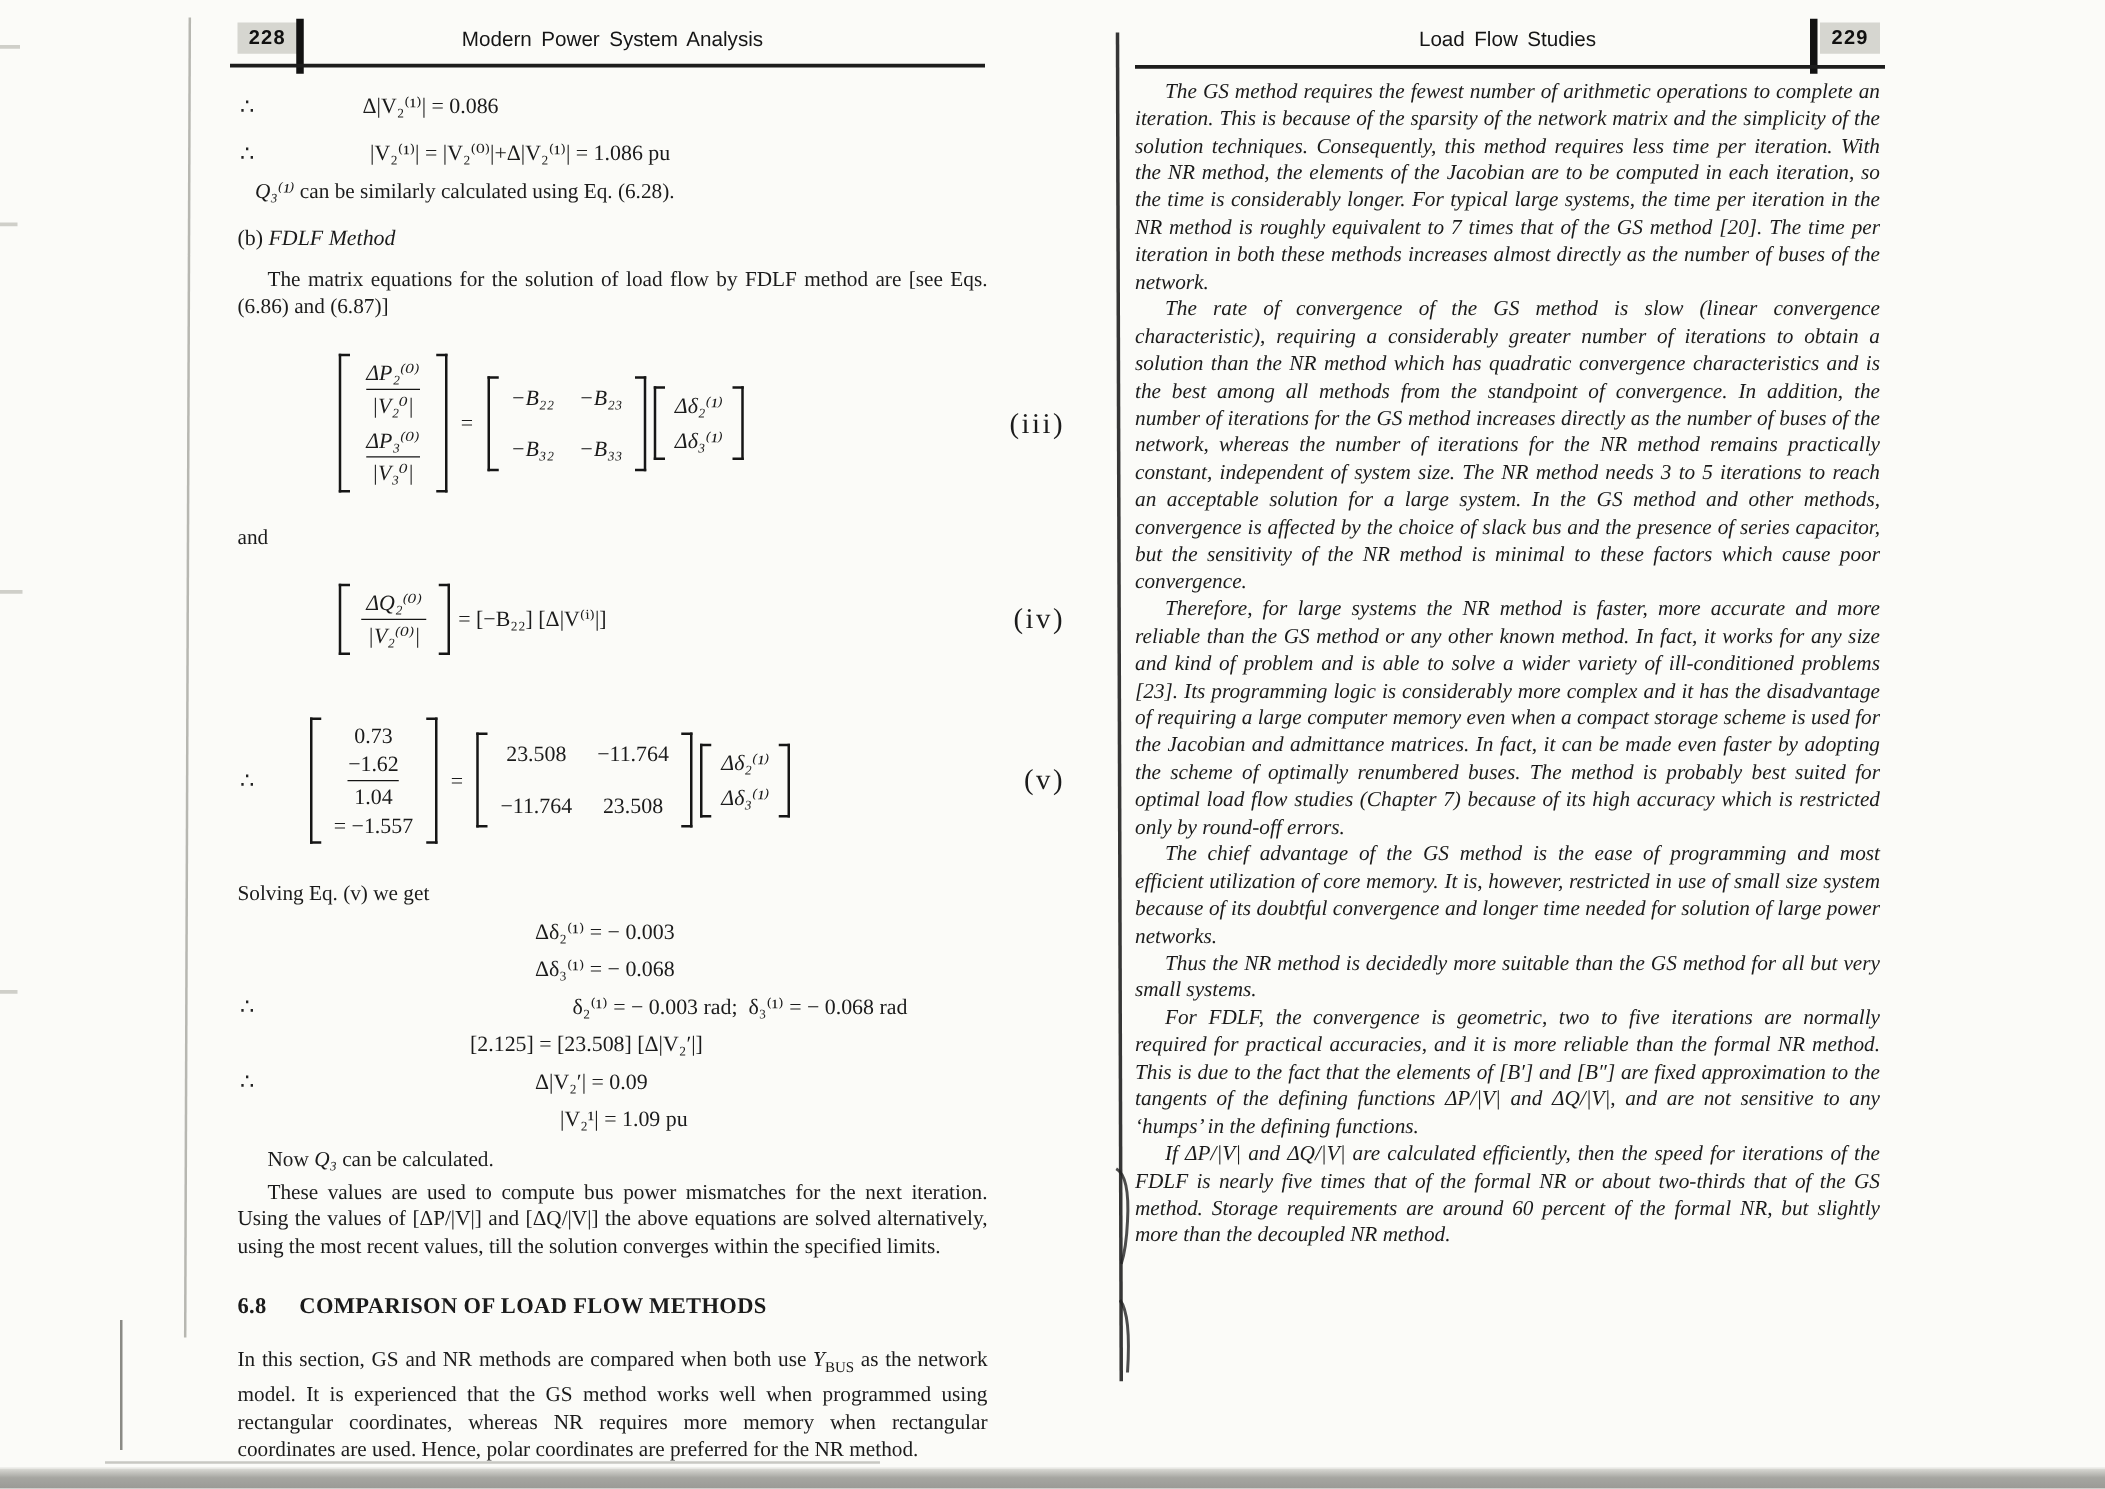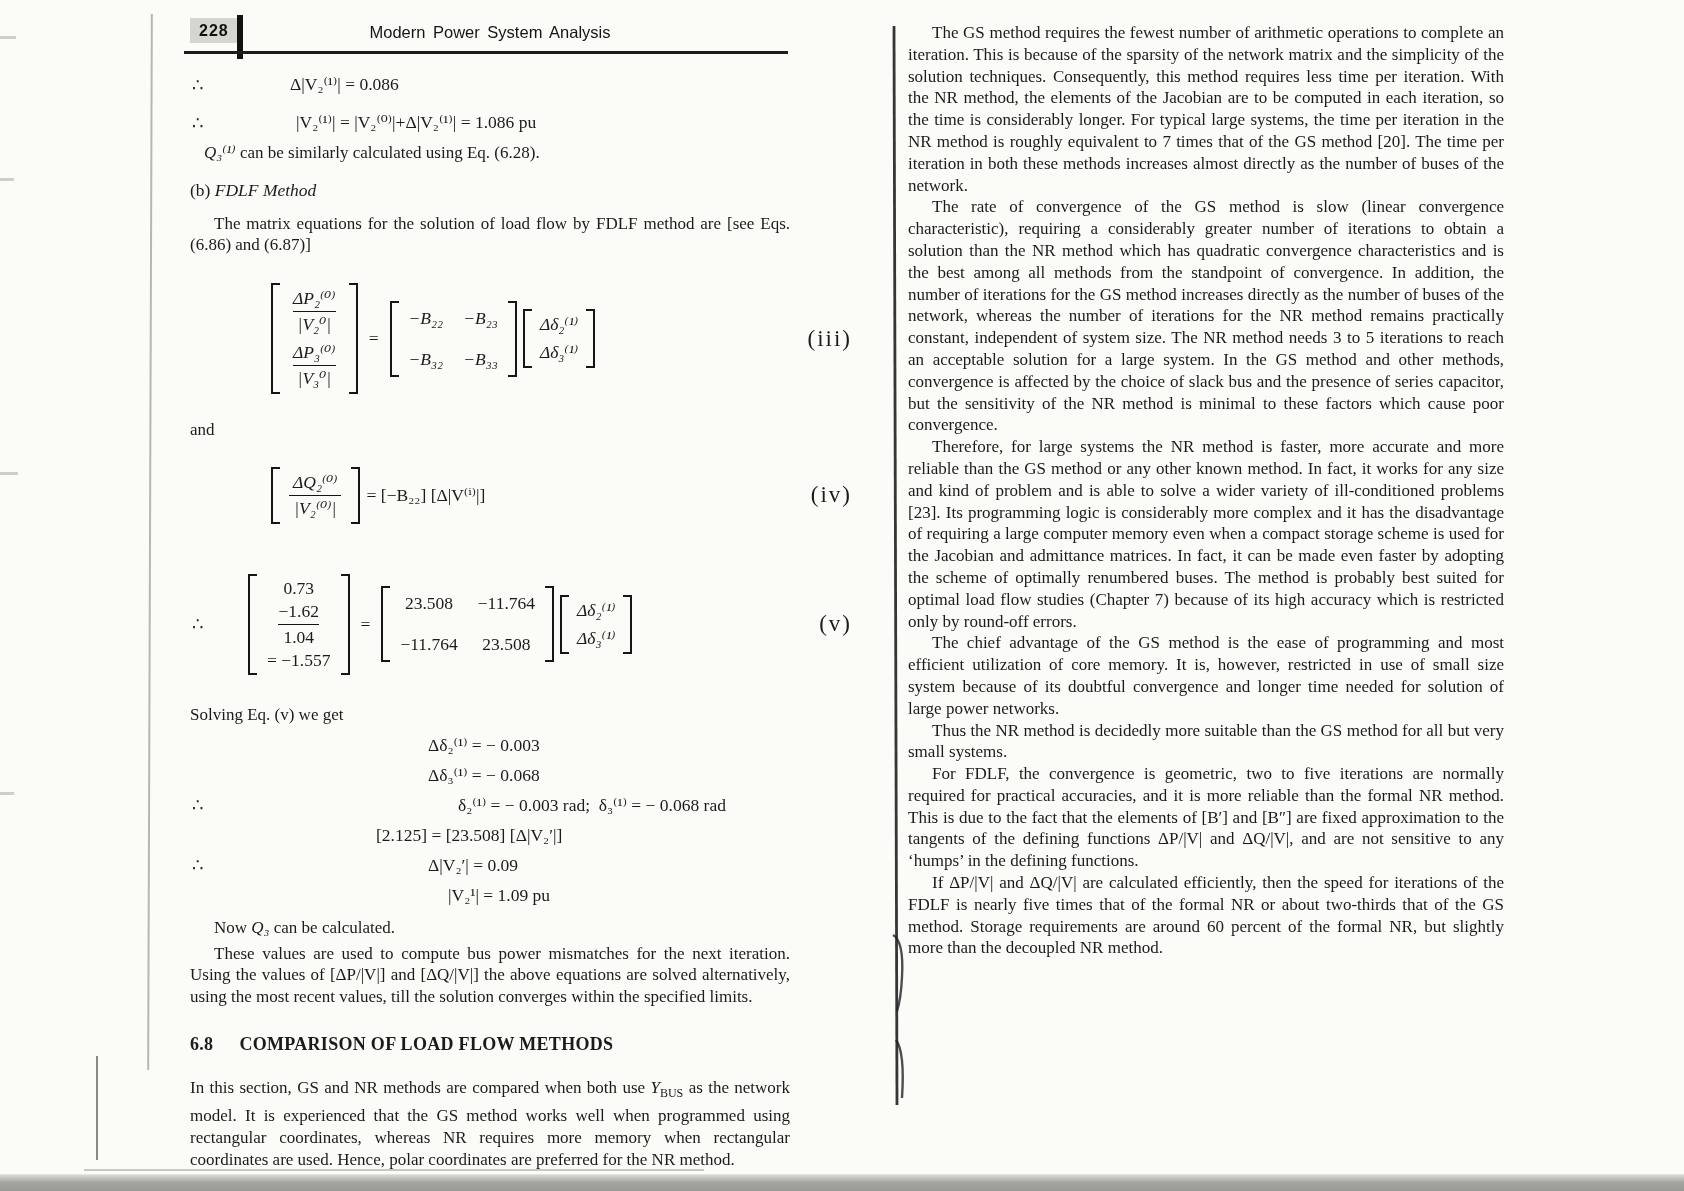--- a/index.html
+++ b/index.html
@@ -236,22 +236,28 @@
       <span class="sec-num">6.8</span><span>COMPARISON OF LOAD FLOW METHODS</span>
     </h2>
 
     <p class="para noindent" style="margin-top:22px;">
       <span>In this section, GS and NR methods are compared when both use </span><span class="it">Y</span><sub style="font-size:12px;">BUS</sub><span> as the network model. It is experienced that the GS method works well when programmed using rectangular coordinates, whereas NR requires more memory when rectangular coordinates are used. Hence, polar coordinates are preferred for the NR method.</span>
     </p>
   </div>
 
   <div id="right-page" class="page-col">
 
-
-    <div style="margin-top:4px;">
+    <div class="page-header">
+      <div class="running-title">Load Flow Studies</div>
+      <span class="pagenum-bar"></span>
+      <span class="pagenum-box">229</span>
+      <div class="header-rule"></div>
+    </div>
+
+    <div style="margin-top:4px;font-style:italic;">
       <p class="para">The GS method requires the fewest number of arithmetic operations to complete an iteration. This is because of the sparsity of the network matrix and the simplicity of the solution techniques. Consequently, this method requires less time per iteration. With the NR method, the elements of the Jacobian are to be computed in each iteration, so the time is considerably longer. For typical large systems, the time per iteration in the NR method is roughly equivalent to 7 times that of the GS method [20]. The time per iteration in both these methods increases almost directly as the number of buses of the network.</p>
       <p class="para">The rate of convergence of the GS method is slow (linear convergence characteristic), requiring a considerably greater number of iterations to obtain a solution than the NR method which has quadratic convergence characteristics and is the best among all methods from the standpoint of convergence. In addition, the number of iterations for the GS method increases directly as the number of buses of the network, whereas the number of iterations for the NR method remains practically constant, independent of system size. The NR method needs 3 to 5 iterations to reach an acceptable solution for a large system. In the GS method and other methods, convergence is affected by the choice of slack bus and the presence of series capacitor, but the sensitivity of the NR method is minimal to these factors which cause poor convergence.</p>
       <p class="para">Therefore, for large systems the NR method is faster, more accurate and more reliable than the GS method or any other known method. In fact, it works for any size and kind of problem and is able to solve a wider variety of ill-conditioned problems [23]. Its programming logic is considerably more complex and it has the disadvantage of requiring a large computer memory even when a compact storage scheme is used for the Jacobian and admittance matrices. In fact, it can be made even faster by adopting the scheme of optimally renumbered buses. The method is probably best suited for optimal load flow studies (Chapter 7) because of its high accuracy which is restricted only by round-off errors.</p>
       <p class="para">The chief advantage of the GS method is the ease of programming and most efficient utilization of core memory. It is, however, restricted in use of small size system because of its doubtful convergence and longer time needed for solution of large power networks.</p>
       <p class="para">Thus the NR method is decidedly more suitable than the GS method for all but very small systems.</p>
       <p class="para">For FDLF, the convergence is geometric, two to five iterations are normally required for practical accuracies, and it is more reliable than the formal NR method. This is due to the fact that the elements of [B′] and [B″] are fixed approximation to the tangents of the defining functions ΔP/|V| and ΔQ/|V|, and are not sensitive to any ‘humps’ in the defining functions.</p>
       <p class="para">If ΔP/|V| and ΔQ/|V| are calculated efficiently, then the speed for iterations of the FDLF is nearly five times that of the formal NR or about two-thirds that of the GS method. Storage requirements are around 60 percent of the formal NR, but slightly more than the decoupled NR method.</p>
     </div>
   </div>
 

